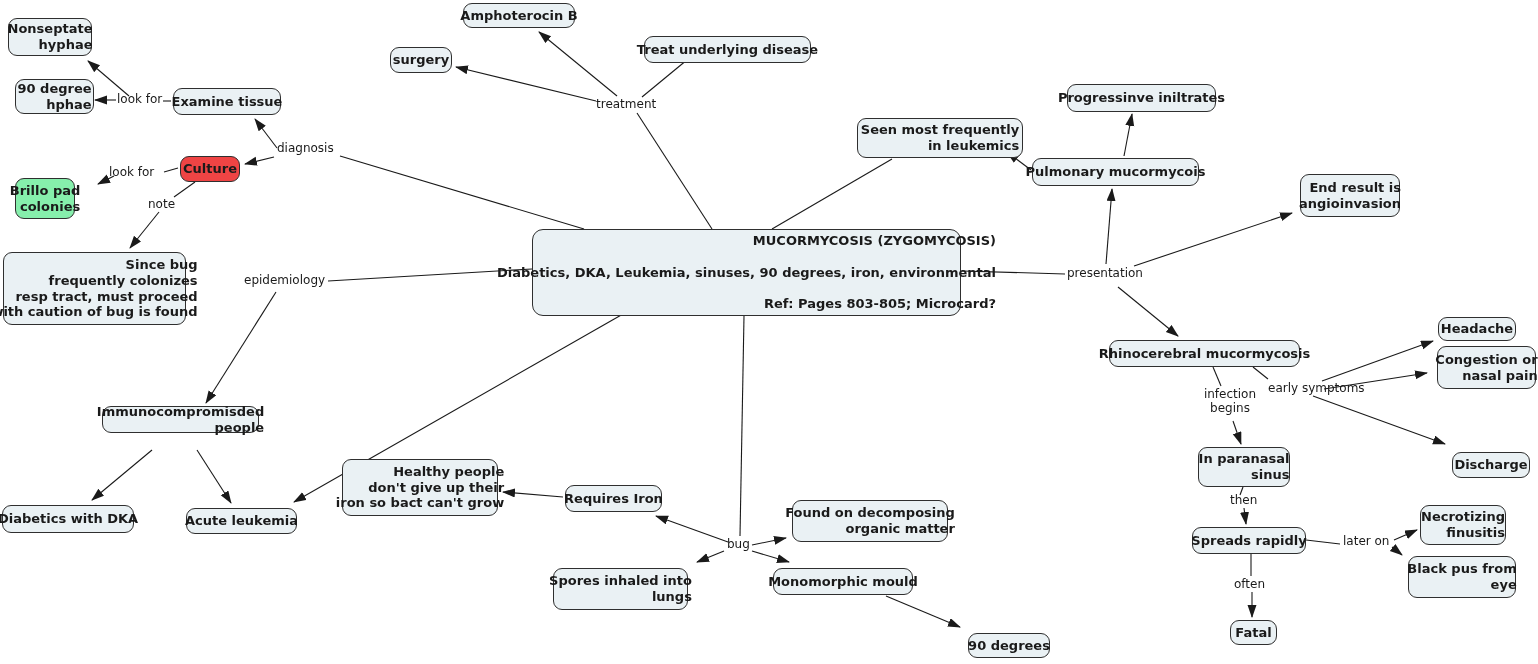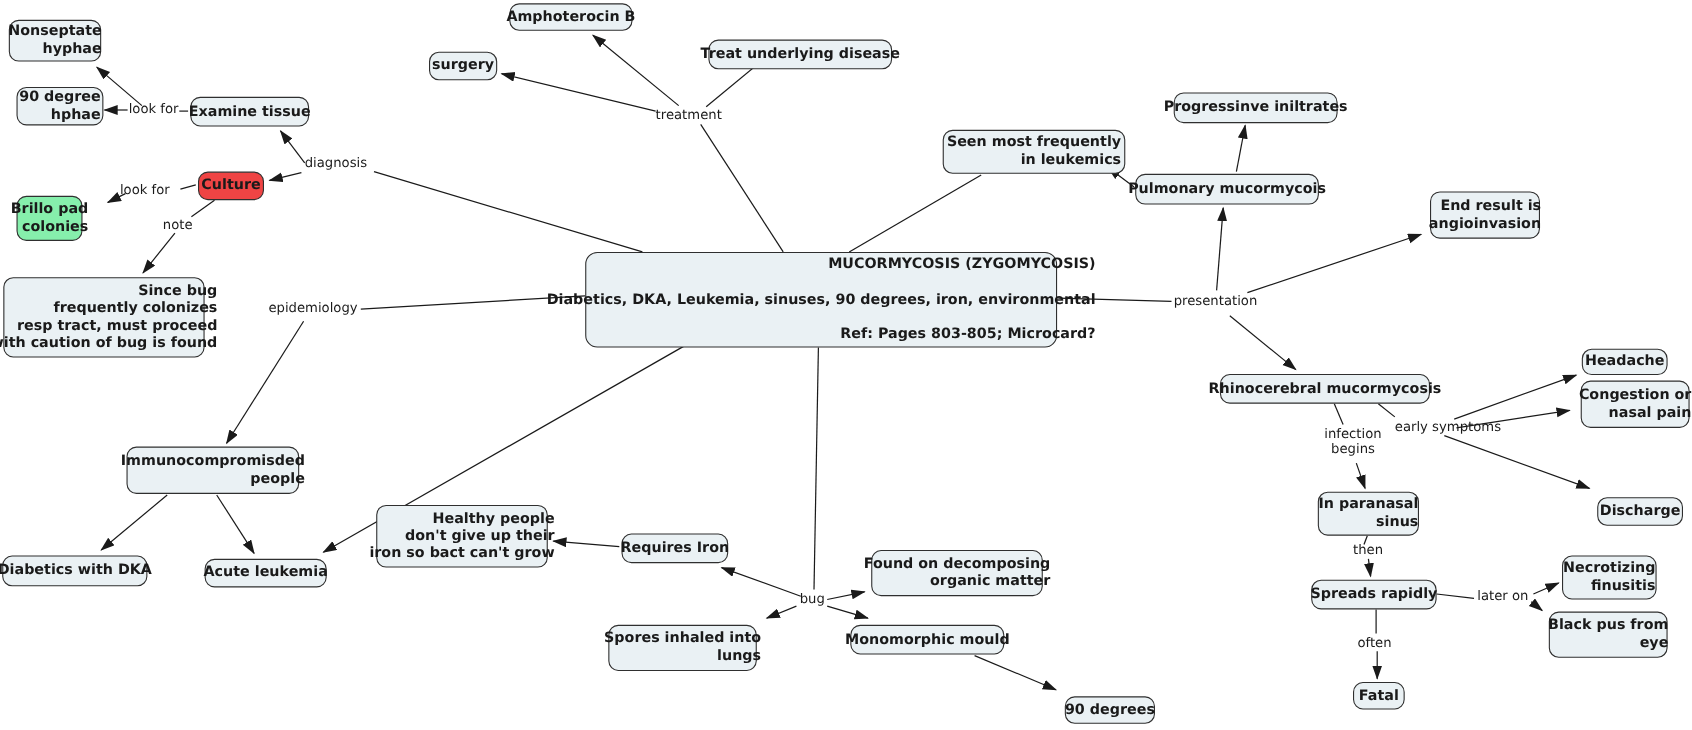--- a/index.html
+++ b/index.html
@@ -136,21 +136,21 @@
 nasal pain</div>
     <div class="node" style="left: 1452px; top: 452px; width: 78px; height: 26px; background: rgb(234, 241, 244); border-color: rgb(47, 47, 47); color: rgb(26, 26, 26);">Discharge</div>
     <div class="node" style="left: 1198px; top: 447px; width: 92px; height: 40px; background: rgb(234, 241, 244); border-color: rgb(47, 47, 47); color: rgb(26, 26, 26);">In paranasal
 sinus</div>
     <div class="node" style="left: 1192px; top: 527px; width: 114px; height: 27px; background: rgb(234, 241, 244); border-color: rgb(47, 47, 47); color: rgb(26, 26, 26);">Spreads rapidly</div>
     <div class="node" style="left: 1420px; top: 505px; width: 86px; height: 40px; background: rgb(234, 241, 244); border-color: rgb(47, 47, 47); color: rgb(26, 26, 26);">Necrotizing
 finusitis</div>
     <div class="node" style="left: 1408px; top: 556px; width: 108px; height: 42px; background: rgb(234, 241, 244); border-color: rgb(47, 47, 47); color: rgb(26, 26, 26);">Black pus from
 eye</div>
     <div class="node" style="left: 1230px; top: 620px; width: 47px; height: 25px; background: rgb(234, 241, 244); border-color: rgb(47, 47, 47); color: rgb(26, 26, 26);">Fatal</div>
-    <div class="node" style="left: 115px; top: 406px; width: 157px; height: 43px; background: rgb(234, 241, 244); border-color: rgb(47, 47, 47); color: rgb(26, 26, 26);">Immunocompromisded
+    <div class="node" style="left: 102px; top: 406px; width: 157px; height: 27px; background: rgb(234, 241, 244); border-color: rgb(47, 47, 47); color: rgb(26, 26, 26);">Immunocompromisded
 people</div>
     <div class="node" style="left: 2px; top: 505px; width: 132px; height: 28px; background: rgb(234, 241, 244); border-color: rgb(47, 47, 47); color: rgb(26, 26, 26);">Diabetics with DKA</div>
     <div class="node" style="left: 186px; top: 508px; width: 111px; height: 26px; background: rgb(234, 241, 244); border-color: rgb(47, 47, 47); color: rgb(26, 26, 26);">Acute leukemia</div>
     <div class="node" style="left: 342px; top: 459px; width: 156px; height: 57px; background: rgb(234, 241, 244); border-color: rgb(47, 47, 47); color: rgb(26, 26, 26);">Healthy people
 don't give up their
 iron so bact can't grow</div>
     <div class="node" style="left: 565px; top: 485px; width: 97px; height: 27px; background: rgb(234, 241, 244); border-color: rgb(47, 47, 47); color: rgb(26, 26, 26);">Requires Iron</div>
     <div class="node" style="left: 553px; top: 568px; width: 135px; height: 42px; background: rgb(234, 241, 244); border-color: rgb(47, 47, 47); color: rgb(26, 26, 26);">Spores inhaled into
 lungs</div>
     <div class="node" style="left: 792px; top: 500px; width: 156px; height: 42px; background: rgb(234, 241, 244); border-color: rgb(47, 47, 47); color: rgb(26, 26, 26);">Found on decomposing

